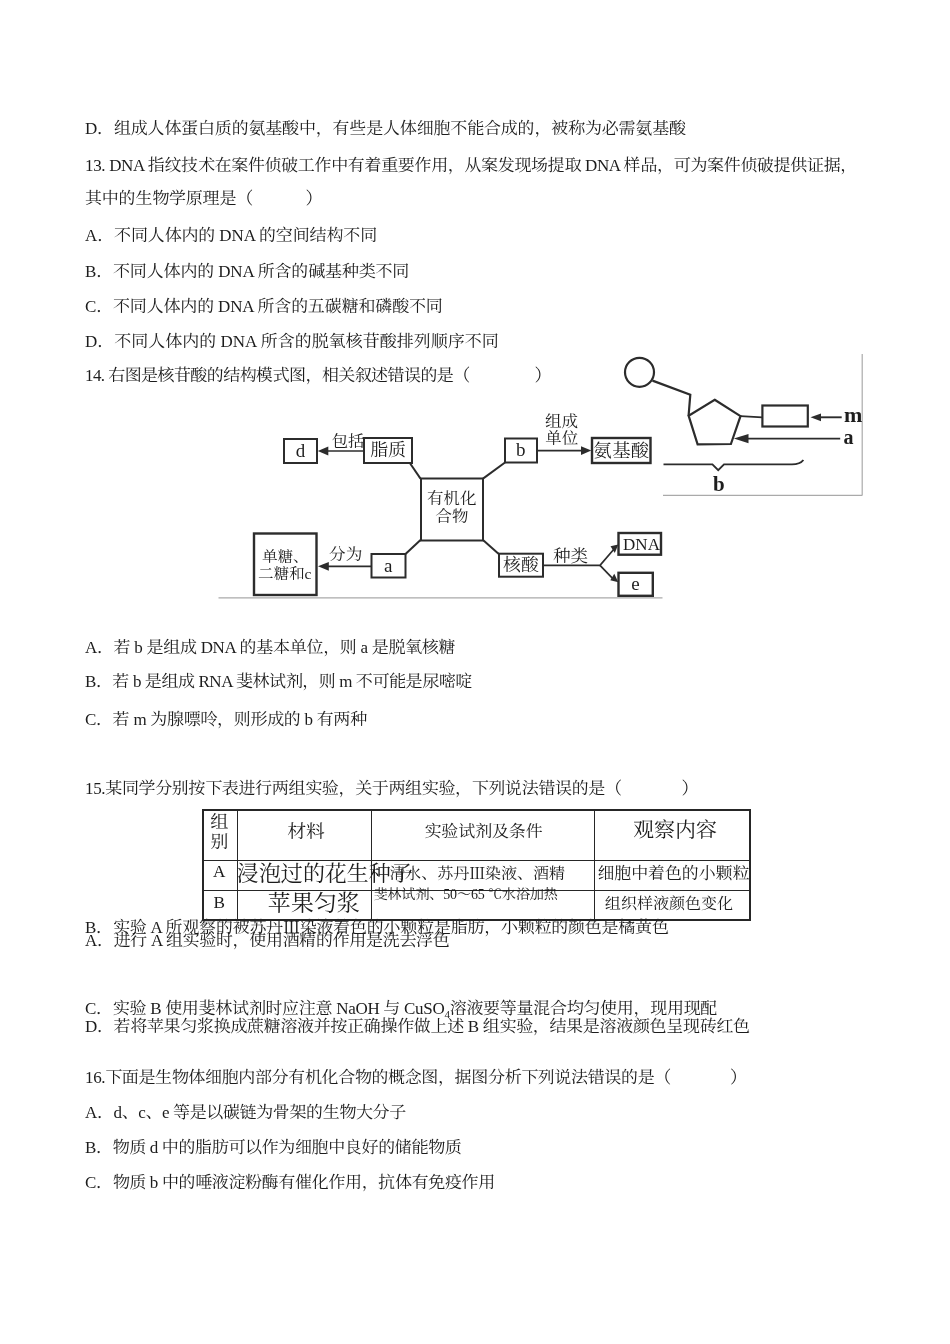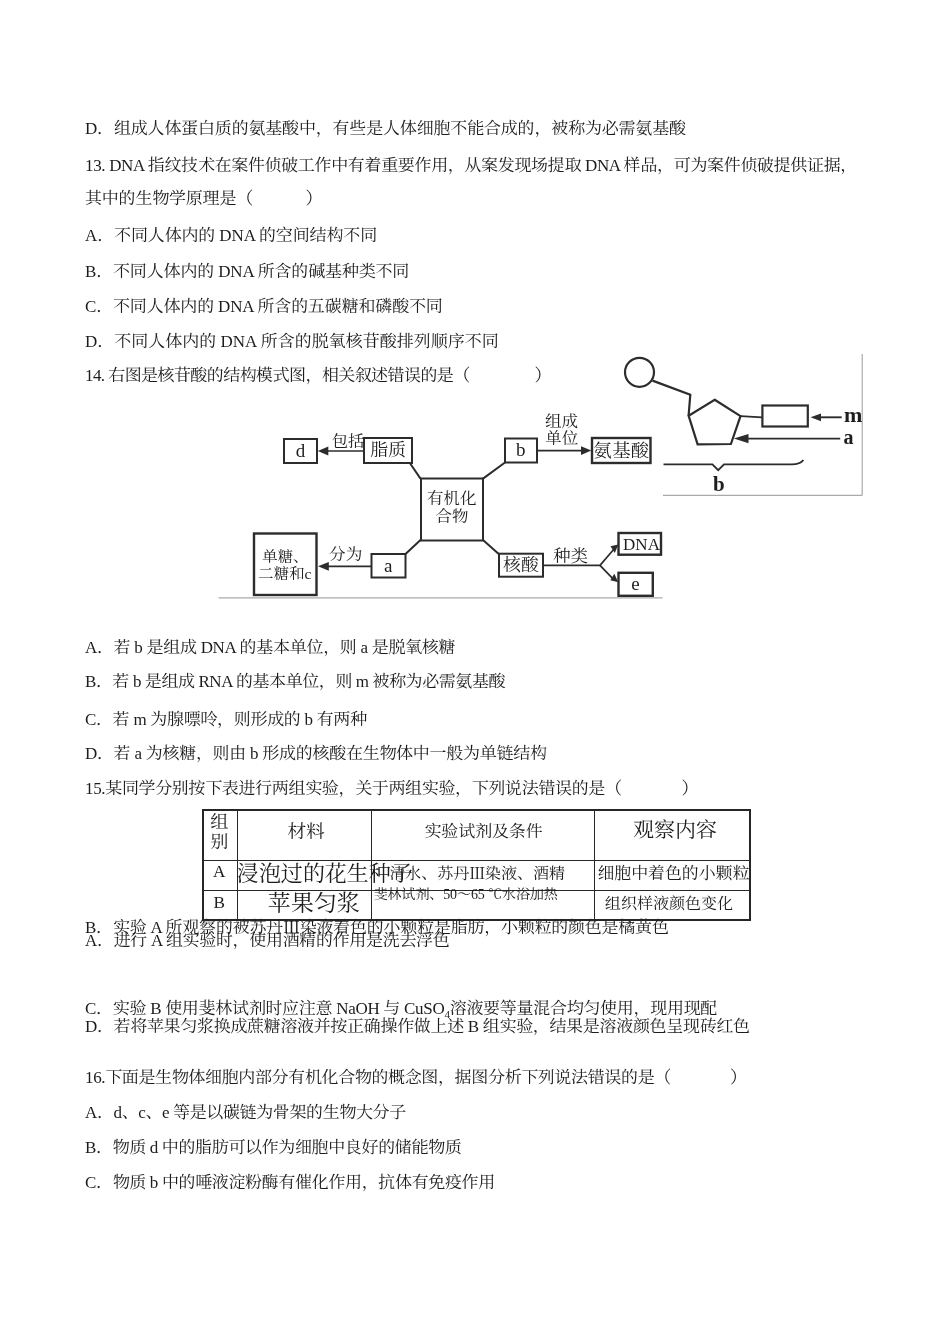--- a/index.html
+++ b/index.html
@@ -18,23 +18,22 @@
 <div id="wrap" style="position:relative;width:950px;height:1344px;filter:grayscale(1)">
 <div class="t" style="top:119.6px;letter-spacing:-0.18px">D．组成人体蛋白质的氨基酸中，有些是人体细胞不能合成的，被称为必需氨基酸</div>
 <div class="t" style="top:156.9px;letter-spacing:-0.34px">13. DNA 指纹技术在案件侦破工作中有着重要作用，从案发现场提取 DNA 样品，可为案件侦破提供证据，</div>
 <div class="t" style="top:190.4px;letter-spacing:-0.2px">其中的生物学原理是（<span class="sp" style="width:52.5px"></span>）</div>
 <div class="t" style="top:227.2px;letter-spacing:-0.13px">A．不同人体内的 DNA 的空间结构不同</div>
 <div class="t" style="top:262.9px;letter-spacing:-0.16px">B．不同人体内的 DNA 所含的碱基种类不同</div>
 <div class="t" style="top:298.2px;letter-spacing:-0.17px">C．不同人体内的 DNA 所含的五碳糖和磷酸不同</div>
 <div class="t" style="top:332.8px;letter-spacing:0px">D．不同人体内的 DNA 所含的脱氧核苷酸排列顺序不同</div>
 <div class="t" style="top:366.7px;letter-spacing:-0.57px">14. 右图是核苷酸的结构模式图，相关叙述错误的是（<span class="sp" style="width:64.8px"></span>）</div>
 <div class="t" style="top:638.8px;letter-spacing:-0.29px">A．若 b 是组成 DNA 的基本单位，则 a 是脱氧核糖</div>
-<div class="t" style="top:672.9px;letter-spacing:-0.42px">B．若 b 是组成 RNA 的基本单位，则 m 被称为必需氨基酸</div>
+<div class="t" style="top:672.9px;letter-spacing:-0.42px">B．若 b 是组成 RNA 斐林试剂，则 m 不可能是尿嘧啶</div>
 <div class="t" style="top:711px;letter-spacing:-0.30px">C．若 m 为腺嘌呤，则形成的 b 有两种</div>
-<div class="t" style="top:745.3px;letter-spacing:-0.27px">D．若 a 为核糖，则由 b 形成的核酸在生物体中一般为单链结构</div>
 <div class="t" style="top:780.3px;letter-spacing:-0.34px">15.某同学分别按下表进行两组实验，关于两组实验，下列说法错误的是（<span class="sp" style="width:59.7px"></span>）</div>
 <div class="t" style="top:931.7px;letter-spacing:-0.32px">A．进行 A 组实验时，使用酒精的作用是洗去浮色</div>
 <div class="t" style="top:919px;letter-spacing:-0.23px">B．实验 A 所观察的被苏丹Ⅲ染液着色的小颗粒是脂肪，小颗粒的颜色是橘黄色</div>
 <div class="t" style="top:999.9px;letter-spacing:-0.29px">C．实验 B 使用斐林试剂时应注意 NaOH 与 CuSO<span style="font-size:11px;vertical-align:-4px">4</span>溶液要等量混合均匀使用，现用现配</div>
 <div class="t" style="top:1018px;letter-spacing:-0.32px">D．若将苹果匀浆换成蔗糖溶液并按正确操作做上述 B 组实验，结果是溶液颜色呈现砖红色</div>
 <div class="t" style="top:1069px;letter-spacing:-0.36px">16.下面是生物体细胞内部分有机化合物的概念图，据图分析下列说法错误的是（<span class="sp" style="width:59.1px"></span>）</div>
 <div class="t" style="top:1103.9px;letter-spacing:-0.38px">A．d、c、e 等是以碳链为骨架的生物大分子</div>
 <div class="t" style="top:1138.9px;letter-spacing:-0.36px">B．物质 d 中的脂肪可以作为细胞中良好的储能物质</div>
 <div class="t" style="top:1173.9px;letter-spacing:-0.35px">C．物质 b 中的唾液淀粉酶有催化作用，抗体有免疫作用</div>
 

